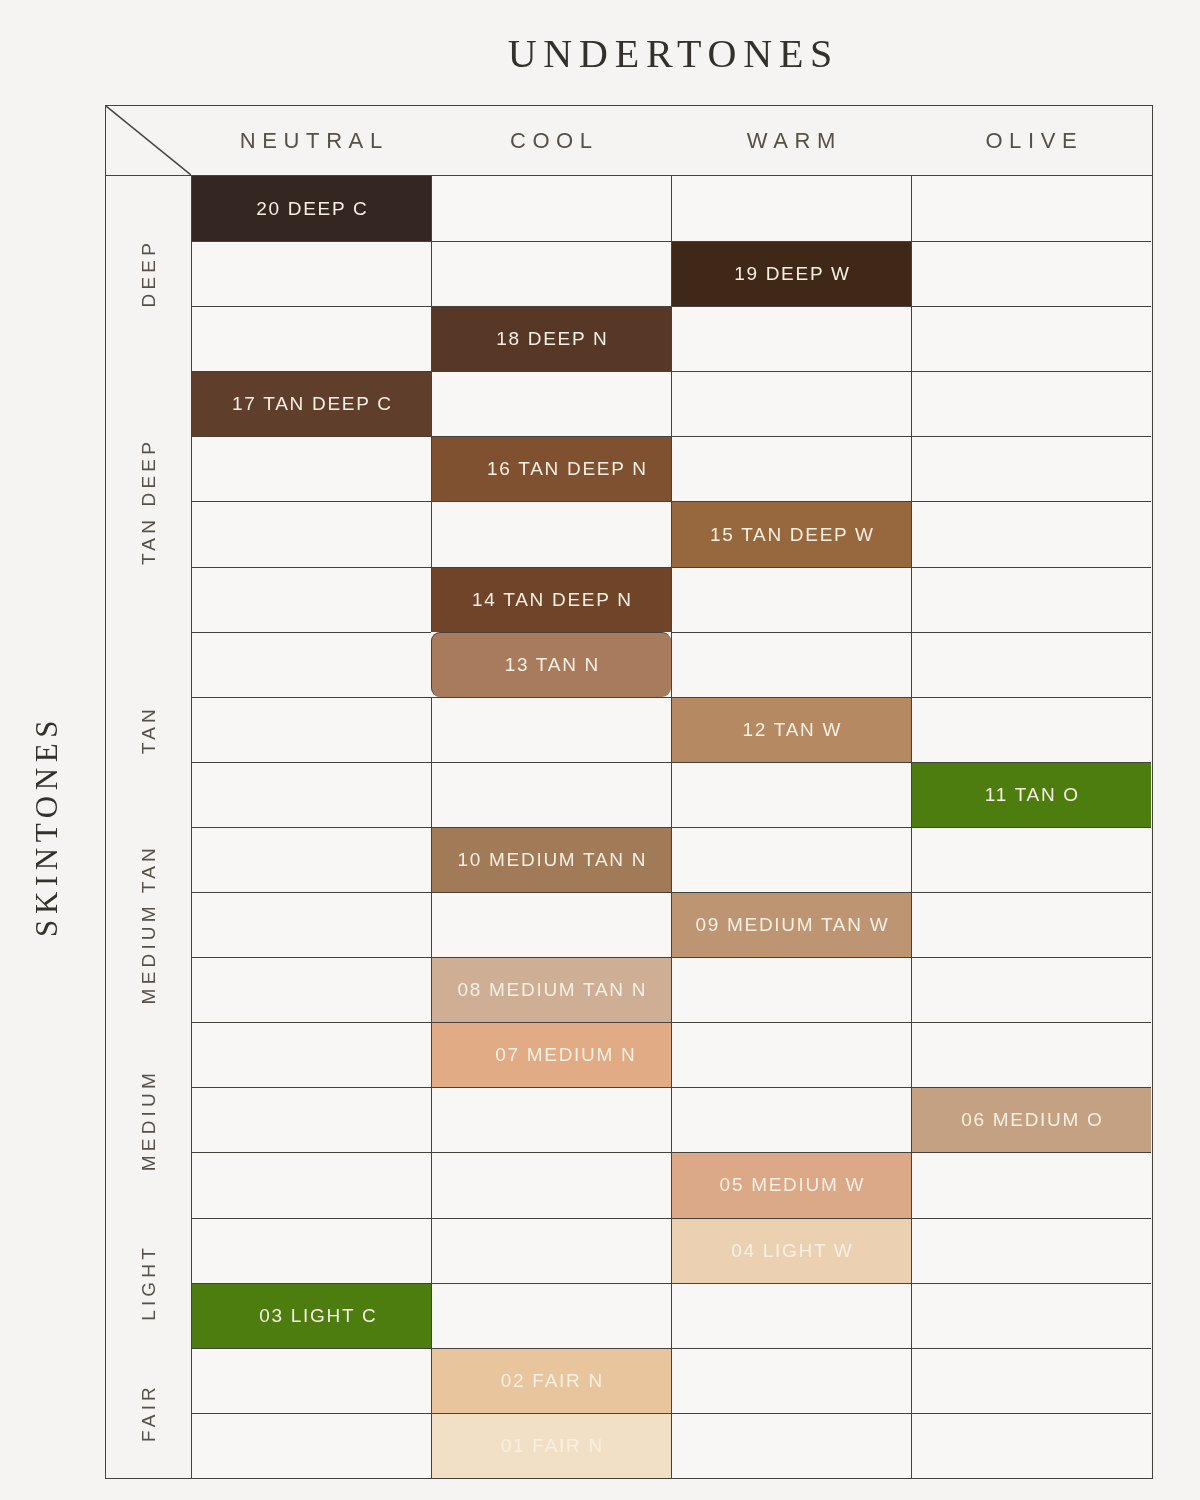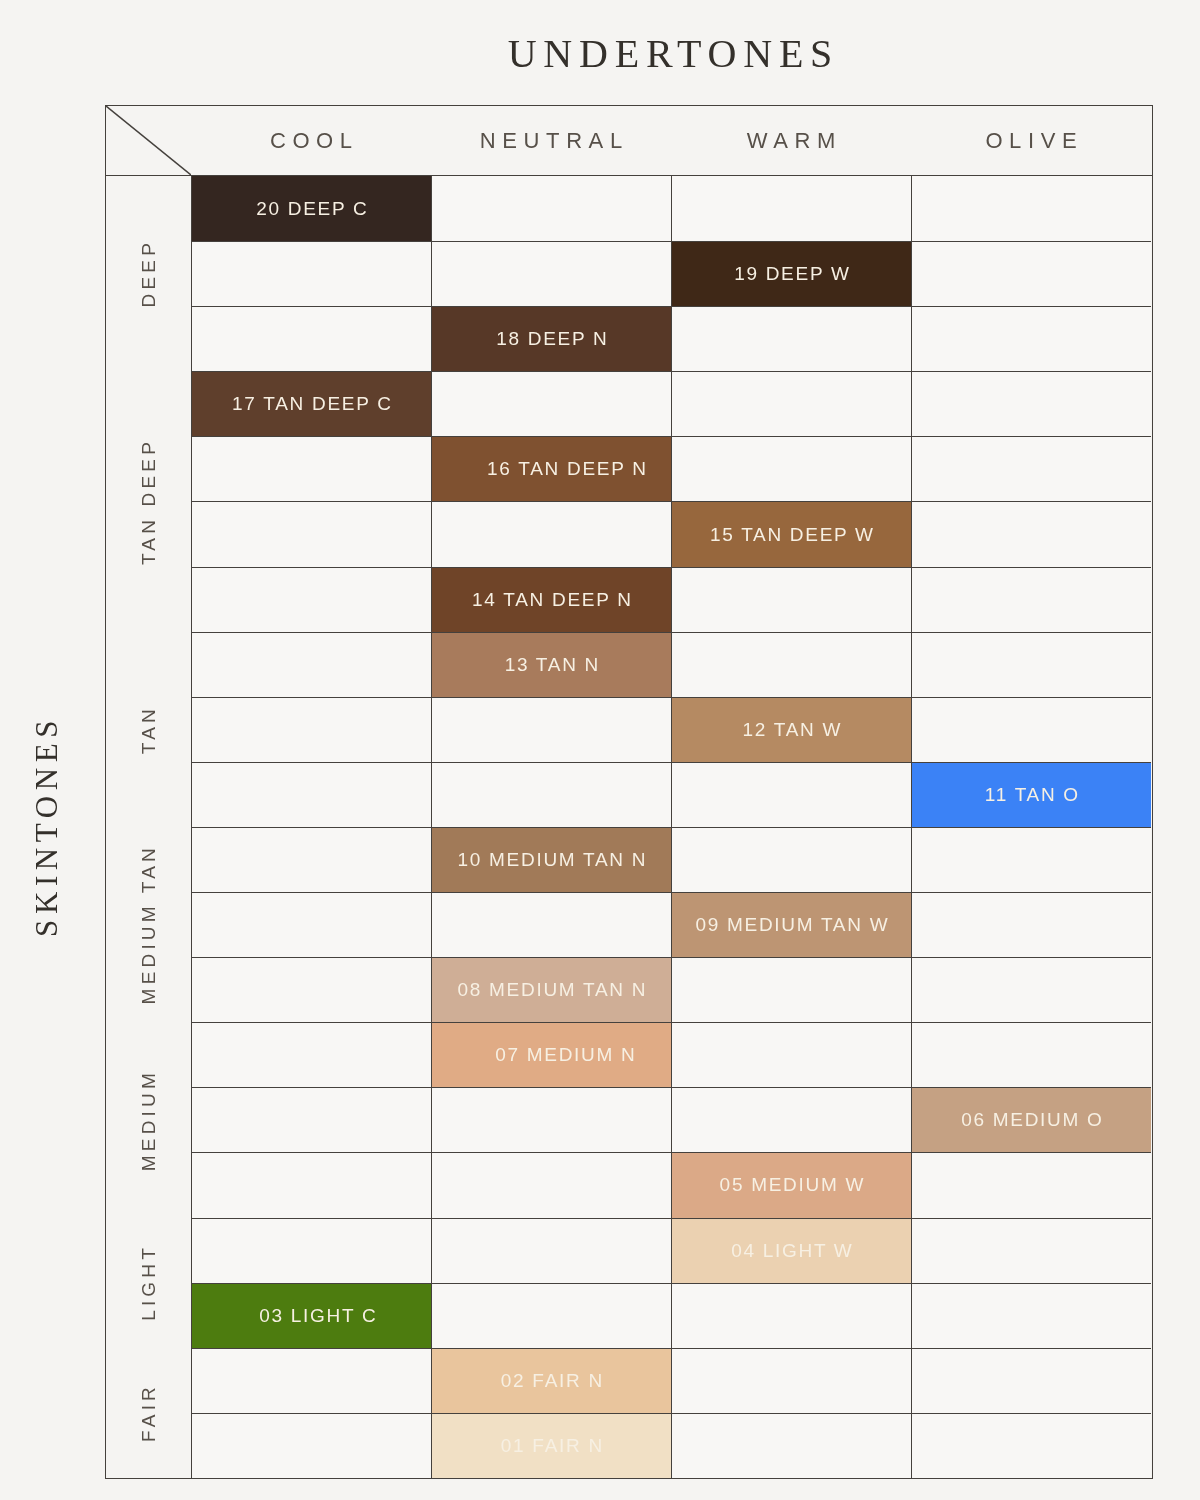--- a/index.html
+++ b/index.html
@@ -71,22 +71,22 @@
     <span class="side-text vtext">SKINTONES</span>
   </div>
 
   <div class="grid">
     <div class="header-row">
       <div class="corner">
         <svg viewBox="0 0 85 70" preserveAspectRatio="none">
           <line x1="0" y1="0" x2="85" y2="70" stroke="#45413d" stroke-width="1.5"></line>
         </svg>
       </div>
+      <div class="hcell">NEUTRAL</div>
       <div class="hcell">COOL</div>
-      <div class="hcell">NEUTRAL</div>
       <div class="hcell">WARM</div>
       <div class="hcell">OLIVE</div>
     </div>
     <div class="gbody">
         <div class="row">
           <div class="rowlabel-space"></div>
           <div class="cell" style="background: rgb(52, 38, 32);">
             <span class="shade-label">20 DEEP C</span>
           </div>
           <div class="cell"></div>
@@ -143,41 +143,41 @@
           <div class="cell"></div>
           <div class="cell" style="background: rgb(111, 68, 40);">
             <span class="shade-label">14 TAN DEEP N</span>
           </div>
           <div class="cell"></div>
           <div class="cell"></div>
         </div>
         <div class="row">
           <div class="rowlabel-space"></div>
           <div class="cell"></div>
-          <div class="cell" style="background: rgb(168, 123, 92);">
+          <div class="cell" style="background: rgb(168, 123, 92); border-radius: 9px;">
             <span class="shade-label">13 TAN N</span>
           </div>
           <div class="cell"></div>
           <div class="cell"></div>
         </div>
         <div class="row">
           <div class="rowlabel-space"></div>
           <div class="cell"></div>
           <div class="cell"></div>
           <div class="cell" style="background: rgb(181, 138, 98);">
             <span class="shade-label">12 TAN W</span>
           </div>
           <div class="cell"></div>
         </div>
         <div class="row">
           <div class="rowlabel-space"></div>
           <div class="cell"></div>
           <div class="cell"></div>
           <div class="cell"></div>
-          <div class="cell" style="background: #3b82f6; text-align: center;">
+          <div class="cell" style="background: #4d7c0f; text-align: center;">
             <span class="shade-label">11 TAN O</span>
           </div>
         </div>
         <div class="row">
           <div class="rowlabel-space"></div>
           <div class="cell"></div>
           <div class="cell" style="background: rgb(161, 122, 88);">
             <span class="shade-label">10 MEDIUM TAN N</span>
           </div>
           <div class="cell"></div>

